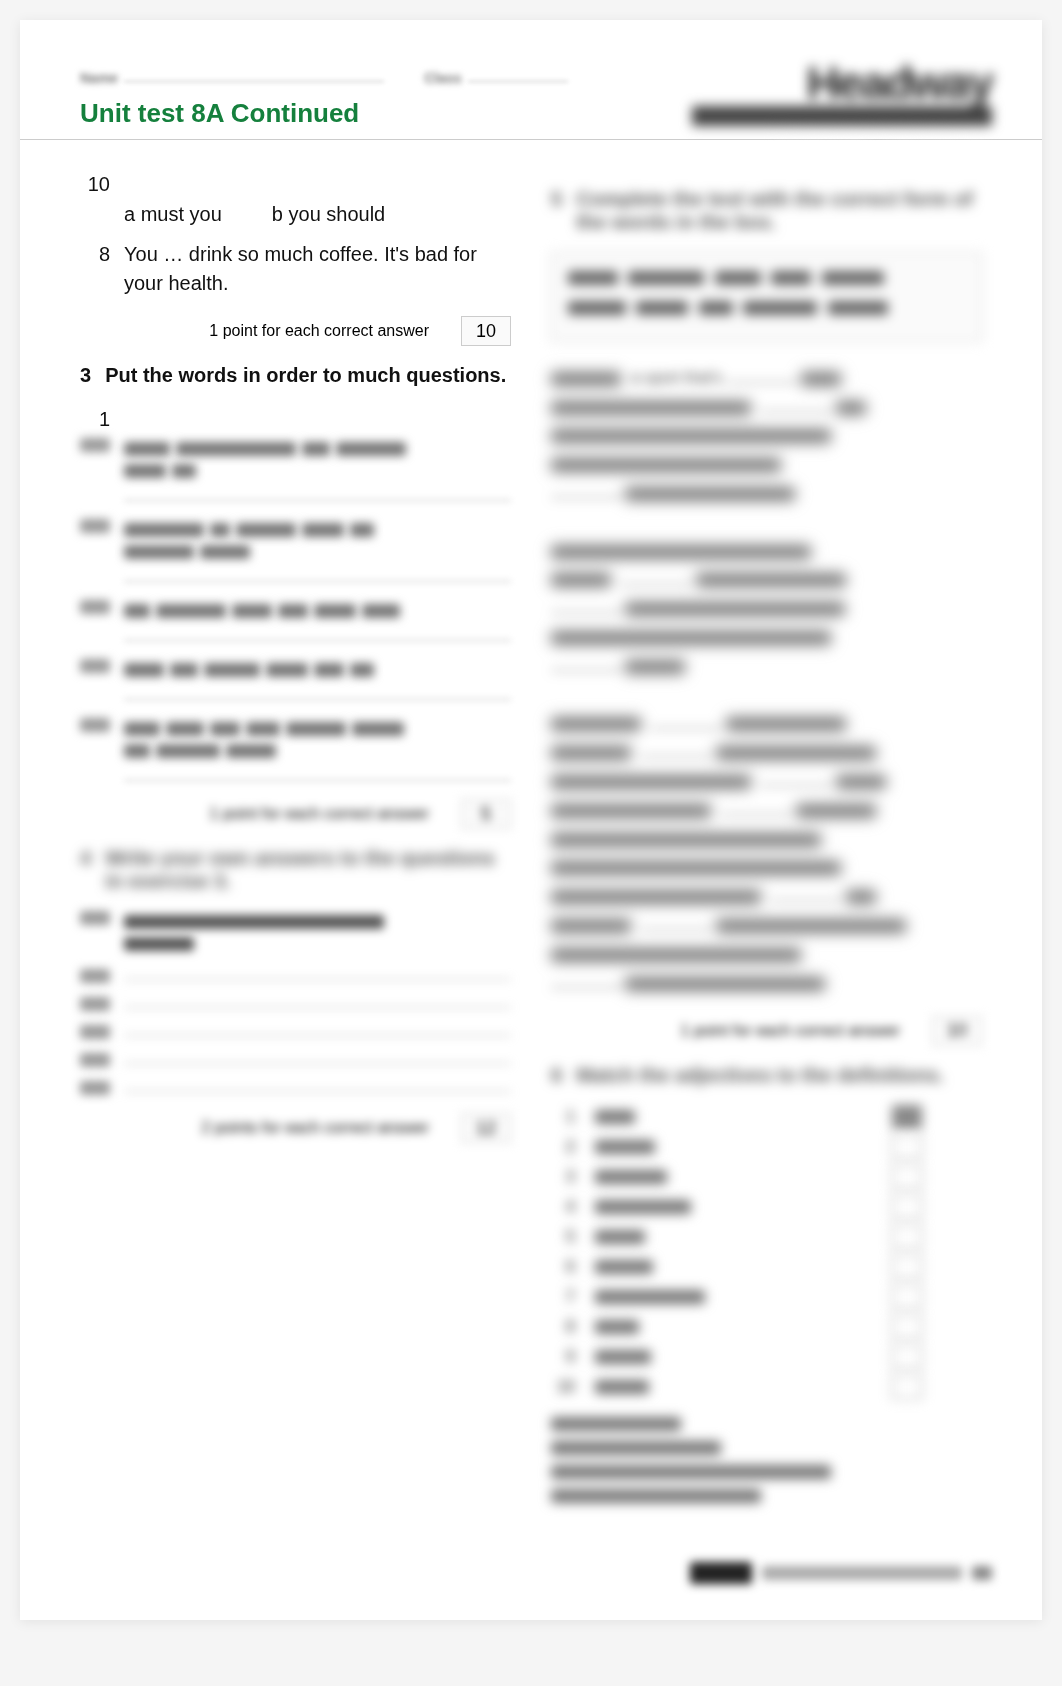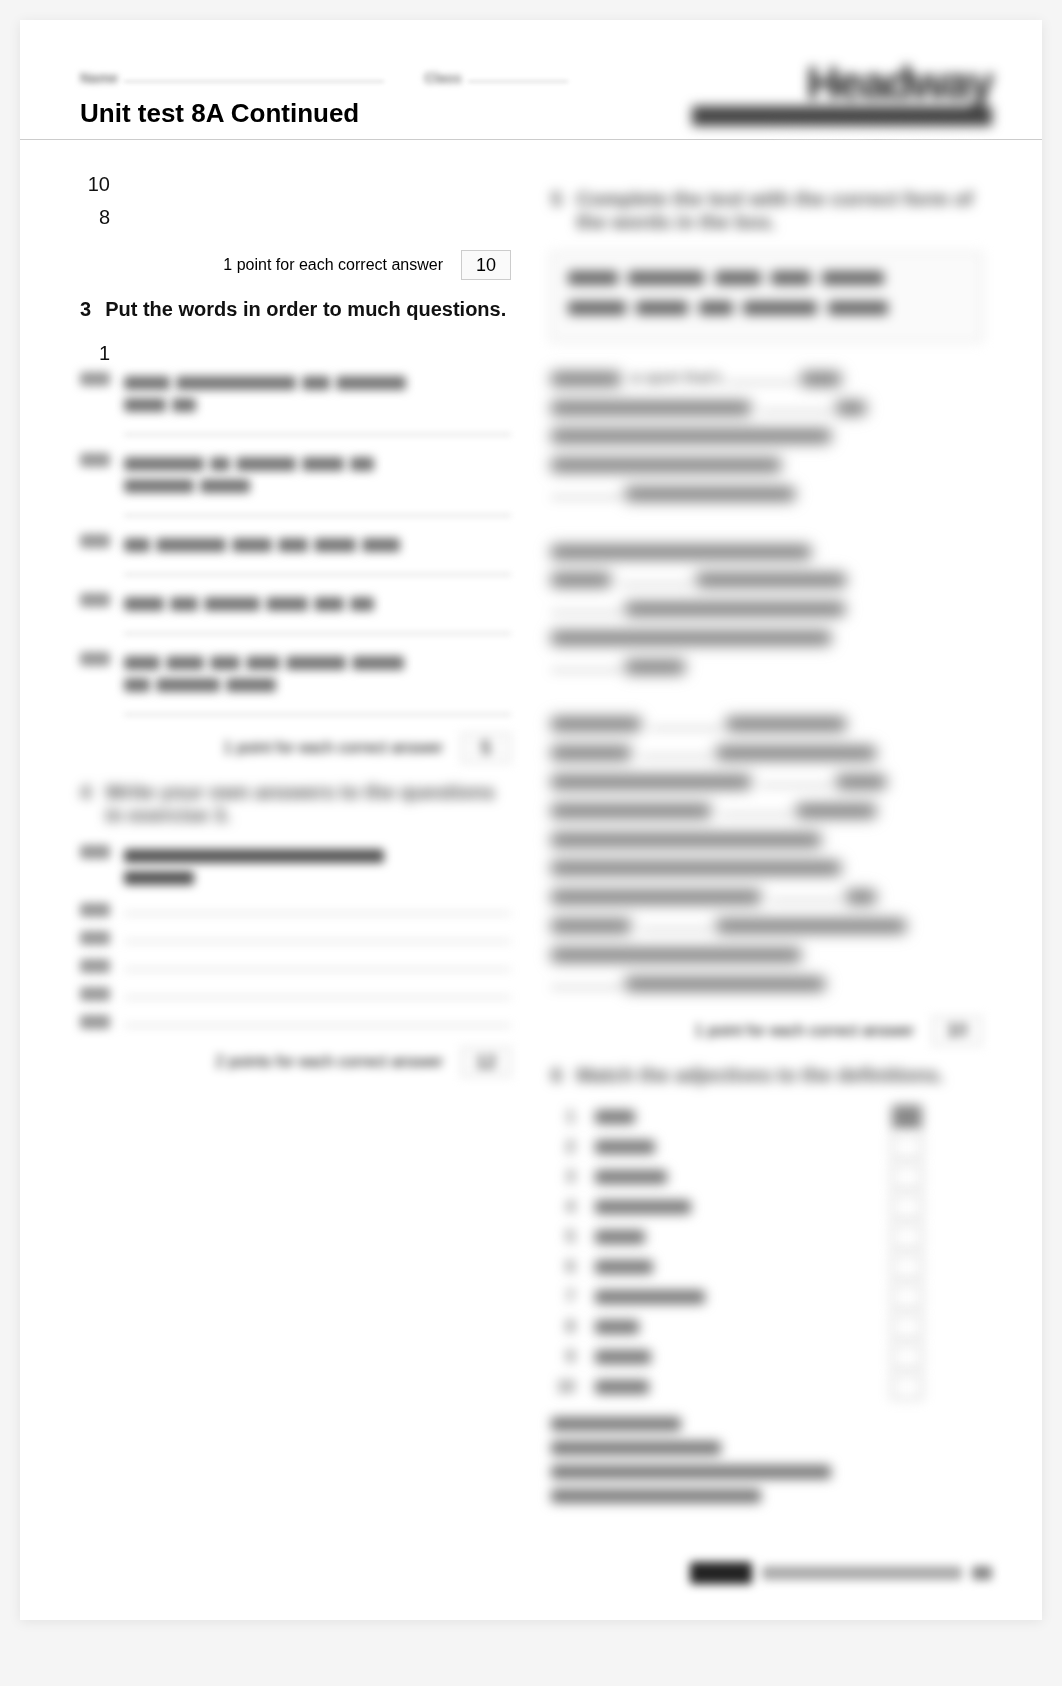--- a/index.html
+++ b/index.html
@@ -67,21 +67,21 @@
       position: absolute;
       right: 6px;
       bottom: -2px;
       color: #fff;
       font-size: 12px;
       font-weight: 700;
     }
     .title {
       font-size: 26px;
       font-weight: 700;
-      color: #000000;
+      color: #15803d;
       margin: 12px 0 8px 0;
     }
     .divider {
       height: 1px;
       background: #ccc;
       margin: 10px -60px 30px -60px;
     }
     .content {
       display: flex;
       gap: 40px;
@@ -106,21 +106,21 @@
       color: #111;
       display: flex;
       gap: 50px;
       margin-bottom: 14px;
     }
     .score-row {
       margin: 18px 0 12px 0;
       display: flex;
       align-items: center;
       justify-content: flex-end;
-      gap: 18px;
+      gap: 32px;
       font-size: 16px;
     }
     .score-box {
       width: 50px;
       height: 30px;
       border: 1px solid #ccc;
       background: #fafafa;
       display: flex;
       align-items: center;
       justify-content: center;
@@ -270,23 +270,28 @@
   <h1 class="title">Unit test 8A  Continued</h1>
   <div class="divider"></div>
 
   <div class="content">
 
     <div class="col">
 
       <div class="q-item">
         <div class="q-num">10</div>
       </div>
+      <div class="choices">
+        <span>a  must you</span>
+        <span>b  you should</span>
+      </div>
 
       <div class="q-item">
         <div class="q-num">8</div>
+        <div class="q-text">You … drink so much coffee. It's bad for your health.</div>
       </div>
 
       <div class="score-row">
         <span>1 point for each correct answer</span>
         <div class="score-box">
           <span>10</span>
         </div>
       </div>
 
       <div class="section-head">

